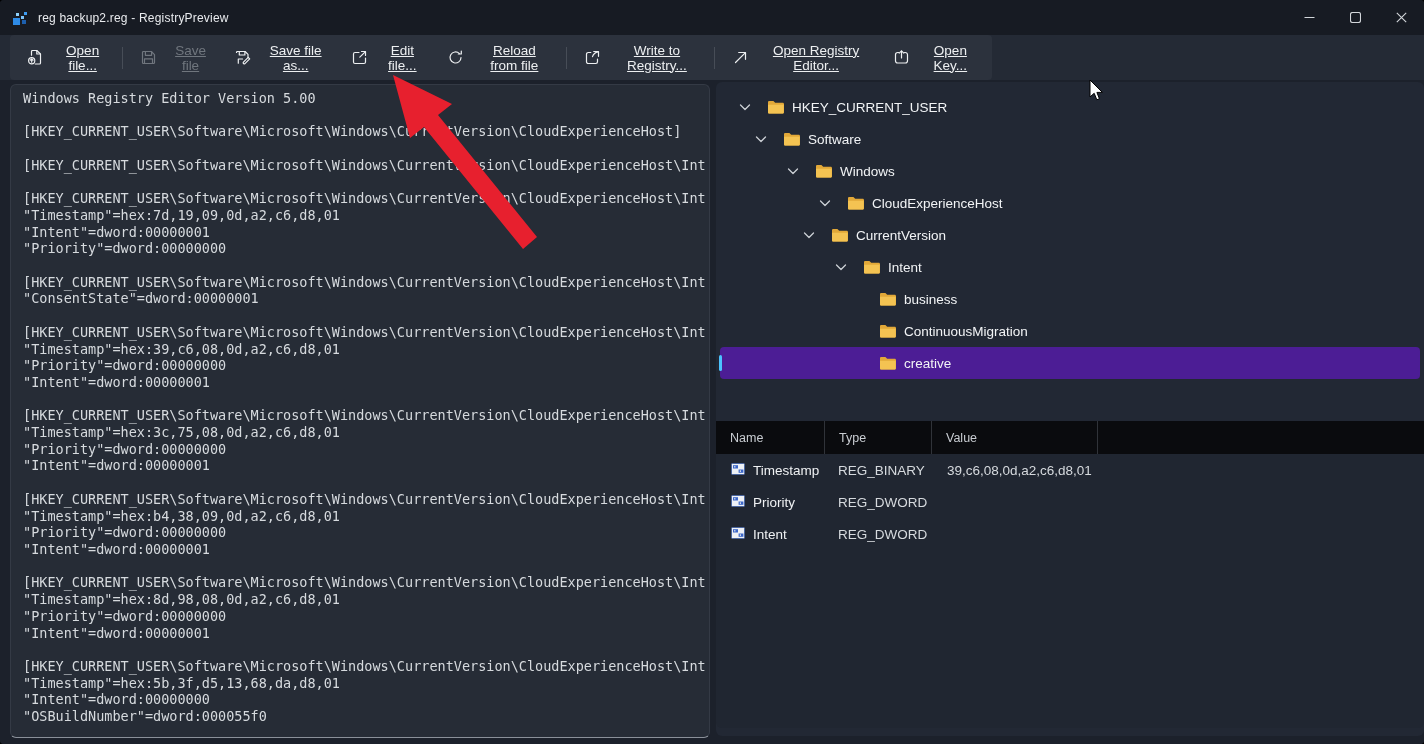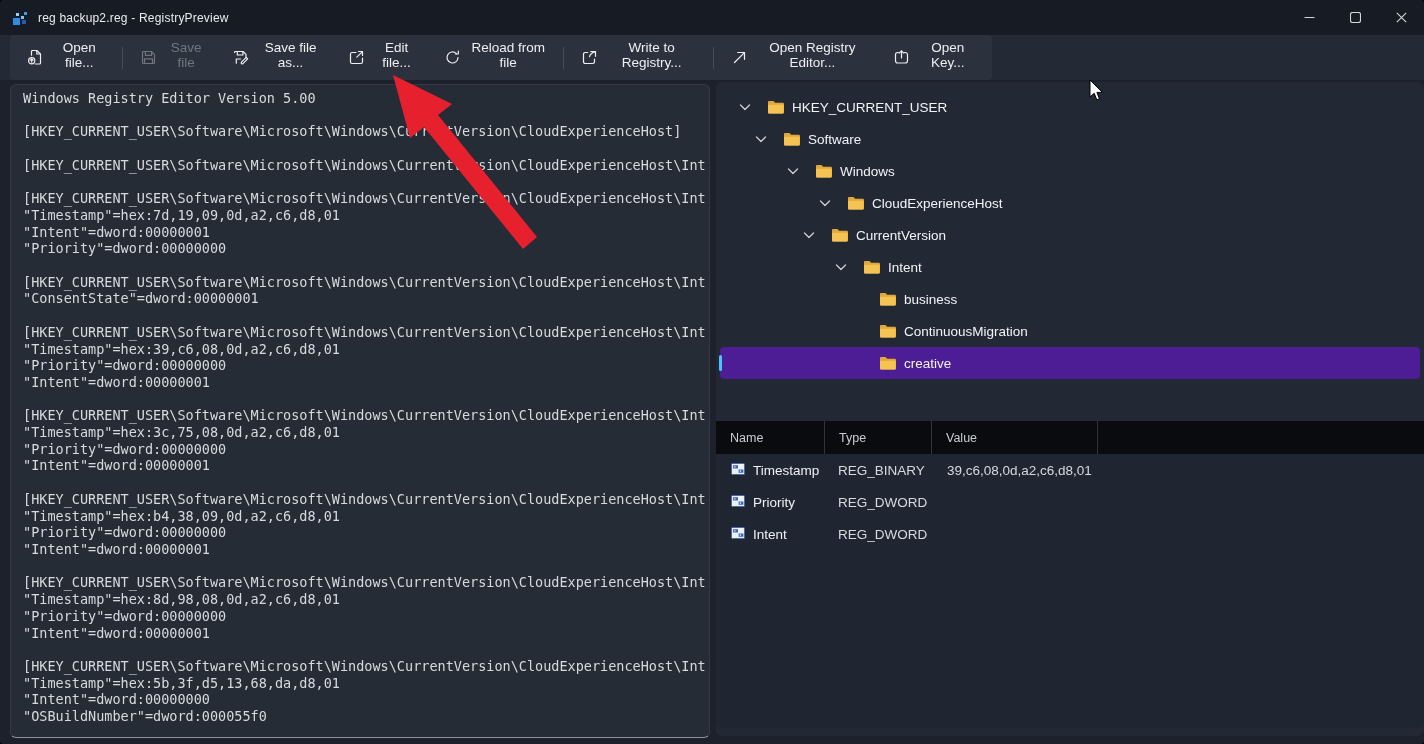--- a/index.html
+++ b/index.html
@@ -10,22 +10,22 @@
             display:flex;align-items:center;}
   .app-icon{margin-left:12px;width:16px;height:16px;flex:0 0 auto;}
   .title{margin-left:10px;font-size:12px;color:#e9ebee;letter-spacing:.2px;}
   .win-controls{position:absolute;right:0;top:0;height:35px;display:flex;}
   .win-btn{width:46px;height:35px;display:flex;align-items:center;justify-content:center;
            color:#d2d6da;background:none;border:none;padding:0;}
   
   .toolbar-band{position:absolute;top:35px;left:0;right:0;height:45px;background:#242a35;}
   .toolbar{position:absolute;left:10px;top:0;width:982px;height:45px;background:#2c323d;
            border-radius:4px;display:flex;align-items:center;padding:0 4px;box-sizing:border-box;}
-  .tb-btn{display:flex;gap:10px;padding:0 13px;height:36px;background:none;
-          border:none;color:#edeff1;font-size:13.5px;font-family:inherit;border-radius:4px;}
+  .tb-btn{display:flex;align-items:center;gap:16px;padding:0 13px;height:36px;background:none;
+          border:none;color:#edeff1;font-size:13.5px;font-family:inherit;border-radius:4px;text-decoration:underline;}
   .tb-btn.disabled{color:#70767e;}
   .tb-icon{display:flex;align-items:center;}
   .tb-sep{width:1px;height:22px;background:#474d57;margin:0 4px;flex:0 0 auto;}
   
   .content{position:absolute;top:80px;left:0;right:0;bottom:0;background:#1c212b;}
   .editor{position:absolute;left:10px;top:4px;width:700px;height:654px;box-sizing:border-box;
           background:#262c36;border:1px solid #343a45;border-bottom:1px solid #8a9099;
           border-radius:6px;margin:0;padding:5px 0 0 12px;overflow:hidden;
           font-family:"DejaVu Sans Mono",monospace;font-size:13.5px;line-height:16.7px;
           color:#d6dade;white-space:pre;}

